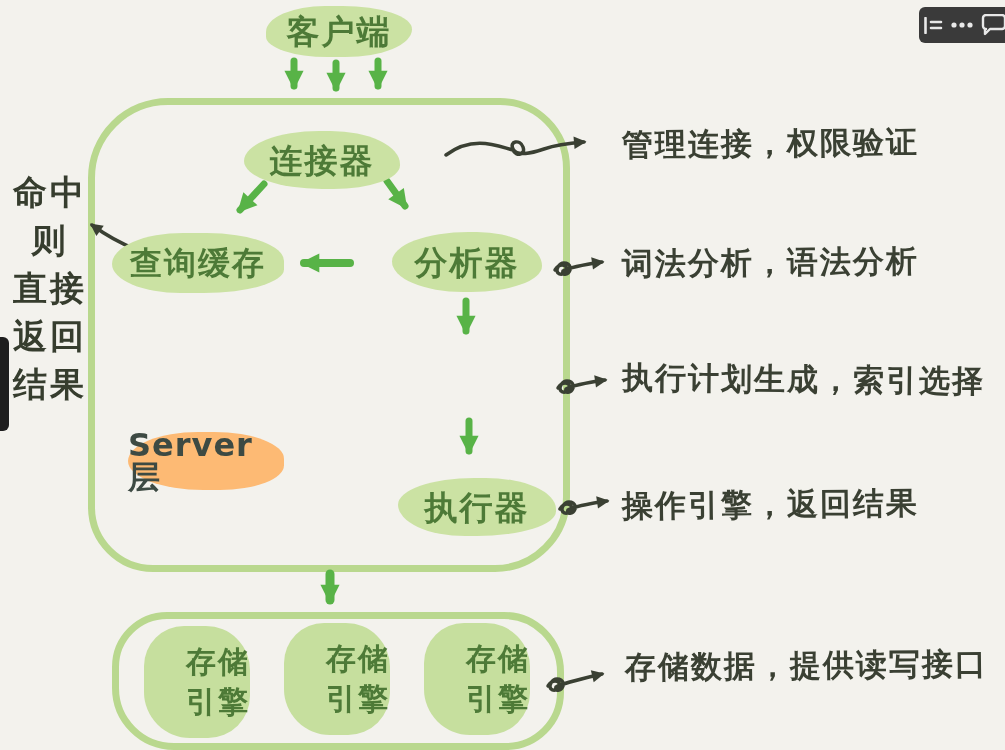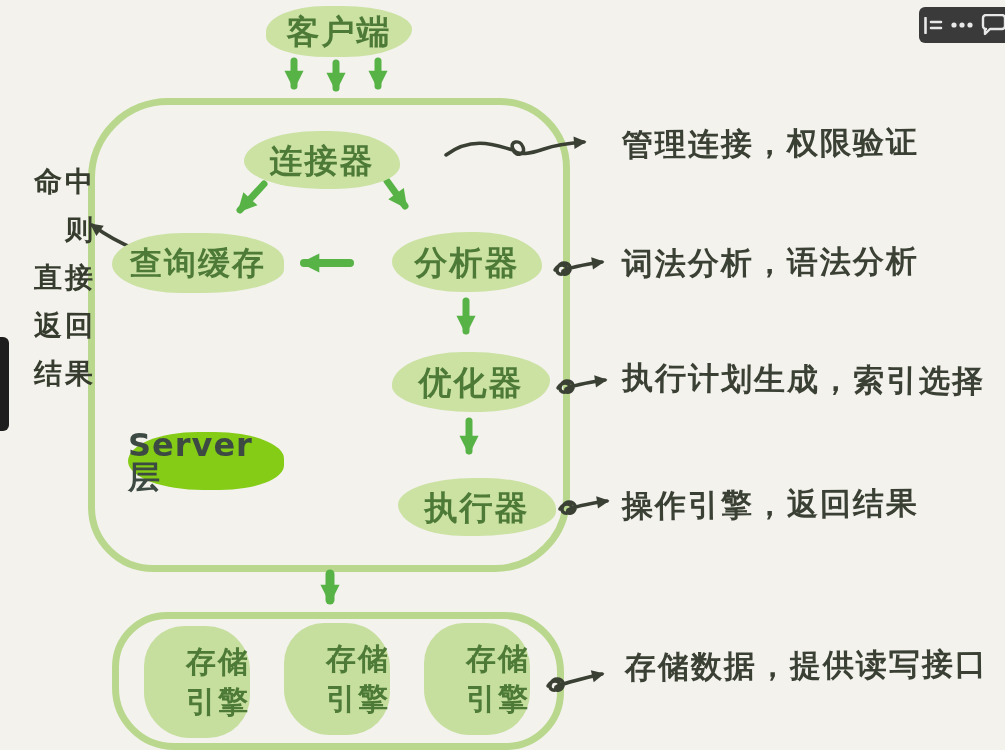--- a/index.html
+++ b/index.html
@@ -25,42 +25,42 @@
   }
   .bubble.client   {left:266px;top:6px;  width:146px;height:51px;border-radius:46% 54% 52% 48% / 58% 52% 62% 46%;}
   .bubble.connector{left:244px;top:131px;width:156px;height:58px;border-radius:52% 48% 46% 54% / 56% 62% 44% 52%;}
   .bubble.qcache   {left:112px;top:233px;width:172px;height:60px;border-radius:48% 52% 54% 46% / 60% 54% 46% 56%;font-size:32px;text-align:center;}
   .bubble.analyzer {left:392px;top:232px;width:150px;height:60px;border-radius:54% 46% 50% 50% / 52% 60% 46% 54%;}
   .bubble.optimizer{left:392px;top:352px;width:158px;height:60px;border-radius:48% 52% 46% 54% / 58% 50% 56% 46%;}
   .bubble.executor {left:398px;top:478px;width:158px;height:58px;border-radius:52% 48% 54% 46% / 50% 58% 46% 58%;}
   .bubble.serverlbl{
     left:128px;top:432px;width:156px;height:58px;
     border-radius:50% 50% 46% 54% / 56% 52% 48% 56%;
-    background:#84cc16;color:#3d4a43;font-size:32px;letter-spacing:1px;
+    background:#fdba74;color:#3d4a43;font-size:32px;letter-spacing:1px;
   }
   .engine{
     position:absolute;width:106px;height:112px;border-radius:40px 44px 42px 46px;
     background:#c6df9e;color:#4d7a37;font-weight:700;font-size:30px;
     display:flex;flex-direction:column;align-items:flex-end;justify-content:center;
     line-height:1.35;letter-spacing:2px;top:626px;
   }
   .engine.e1{left:144px;} .engine.e2{left:284px;top:623px;} .engine.e3{left:424px;top:623px;}
 
   
   .ann{
     position:absolute;left:622px;font-size:31px;font-weight:700;color:#3a4033;
     letter-spacing:2px;white-space:nowrap;transform:rotate(-0.6deg);
   }
   .ann.a1{top:123px;} .ann.a2{top:242px;} .ann.a3{top:359px;transform:rotate(0.6deg);}
   .ann.a4{top:484px;} .ann.a5{top:645px;left:625px;}
 
   
   .sidenote{
-    position:absolute;left:4px;top:158px;width:92px;text-align:right;
-    font-size:28px;font-weight:700;color:#363d2e;line-height:48px;letter-spacing:3px;
+    position:absolute;left:4px;top:168px;width:92px;text-align:center;
+    font-size:34px;font-weight:700;color:#363d2e;line-height:48px;letter-spacing:3px;
   }
 
   
   .edge-strip{
     position:absolute;left:0;top:337px;width:9px;height:94px;
     background:#1e1e1e;border-radius:0 6px 6px 0;
   }
 
   
   .toolbar{
@@ -108,21 +108,20 @@
       <path d="M560,509 c5,-8 14,-5 11,1 c-3,6 -12,3 -8,-4 c4,-7 14,-4 12,3 c-2,5 -9,6 -7,1 C575,506 593,503 607,501" marker-end="url(#ahd)"></path>
       <path d="M548,686 c5,-8 14,-5 11,1 c-3,6 -12,3 -8,-4 c4,-7 14,-4 12,3 c-2,5 -9,6 -7,1 C563,683 585,678 602,674" marker-end="url(#ahd)"></path>
       <path d="M143,253 c-6,5 -15,1 -11,-6 c4,-6 13,-2 8,5 M135,249 C120,243 103,233 92,225" marker-end="url(#ahd)"></path>
     </g>
   </svg>
 
   <div class="bubble client">客户端</div>
   <div class="bubble connector">连接器</div>
   <div class="bubble qcache">查询缓存</div>
   <div class="bubble analyzer">分析器</div>
-  <div class="bubble optimizer">优化器</div>
   <div class="bubble executor">执行器</div>
   <div class="bubble serverlbl">Server层</div>
 
   <div class="engine e1">
     <span>存储</span>
     <span>引擎</span>
   </div>
   <div class="engine e2">
     <span>存储</span>
     <span>引擎</span>

